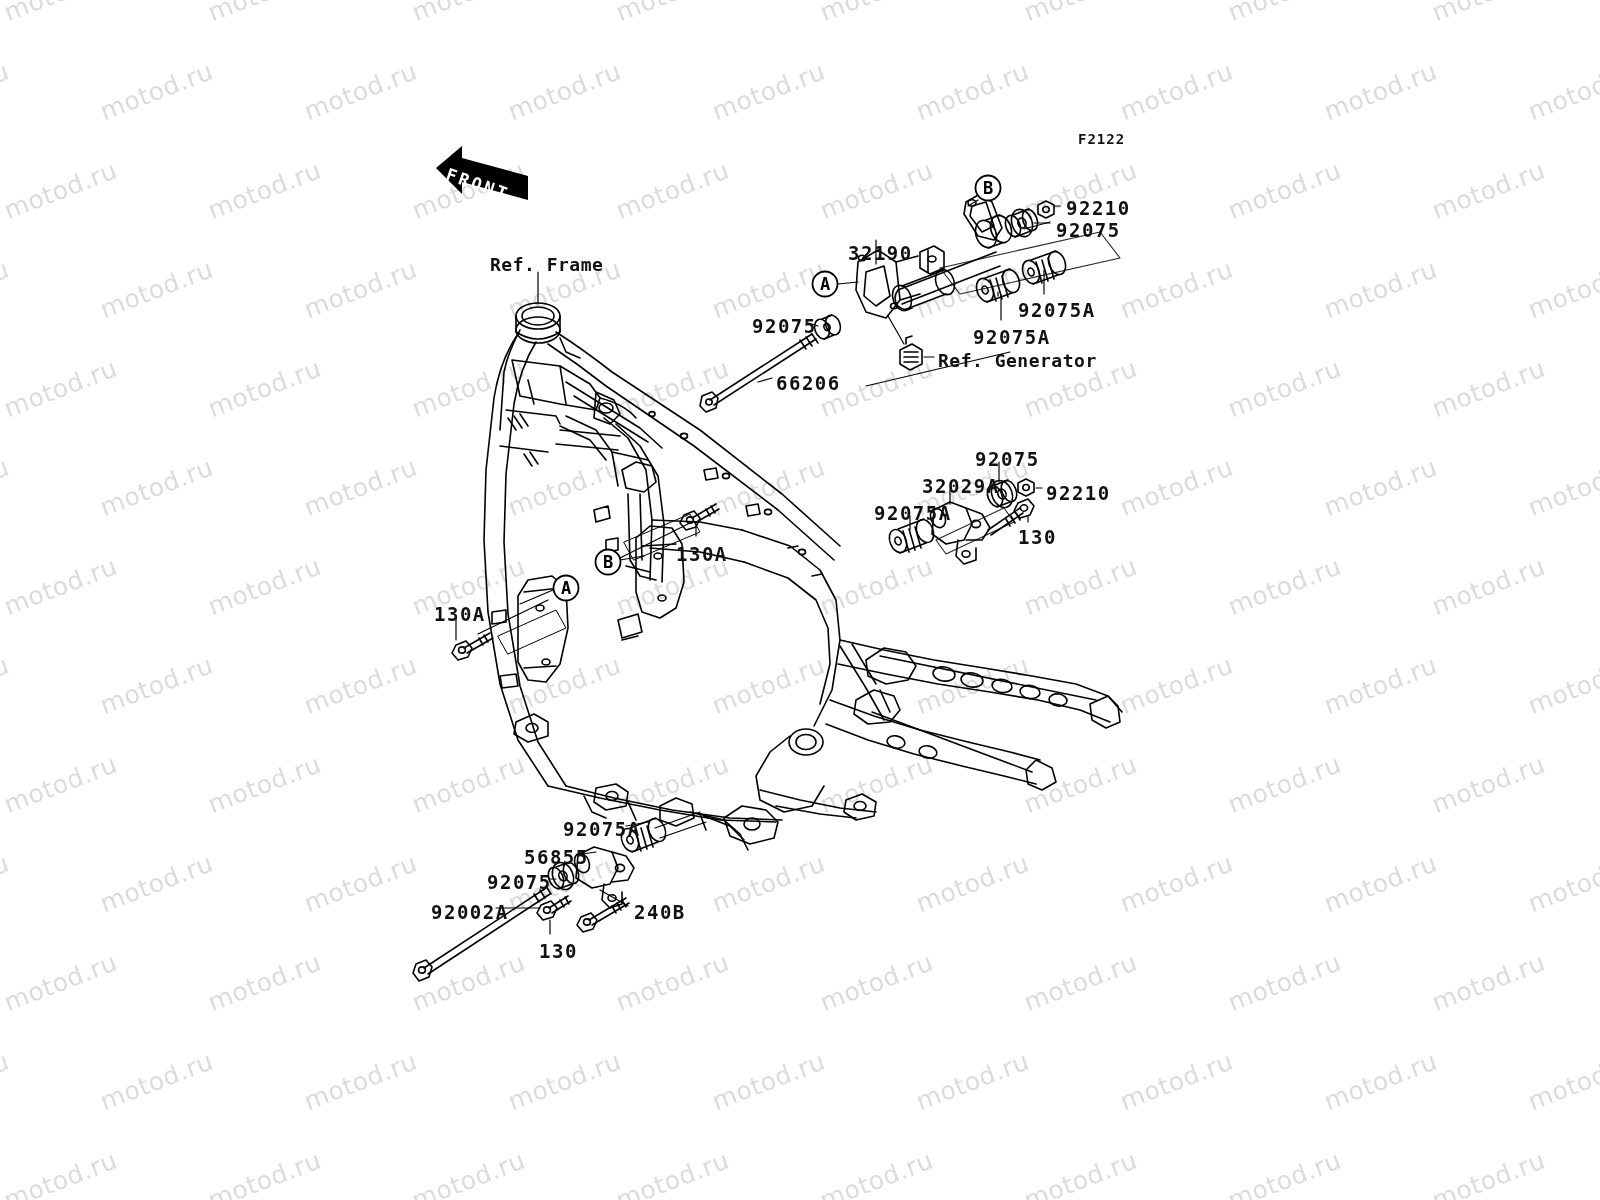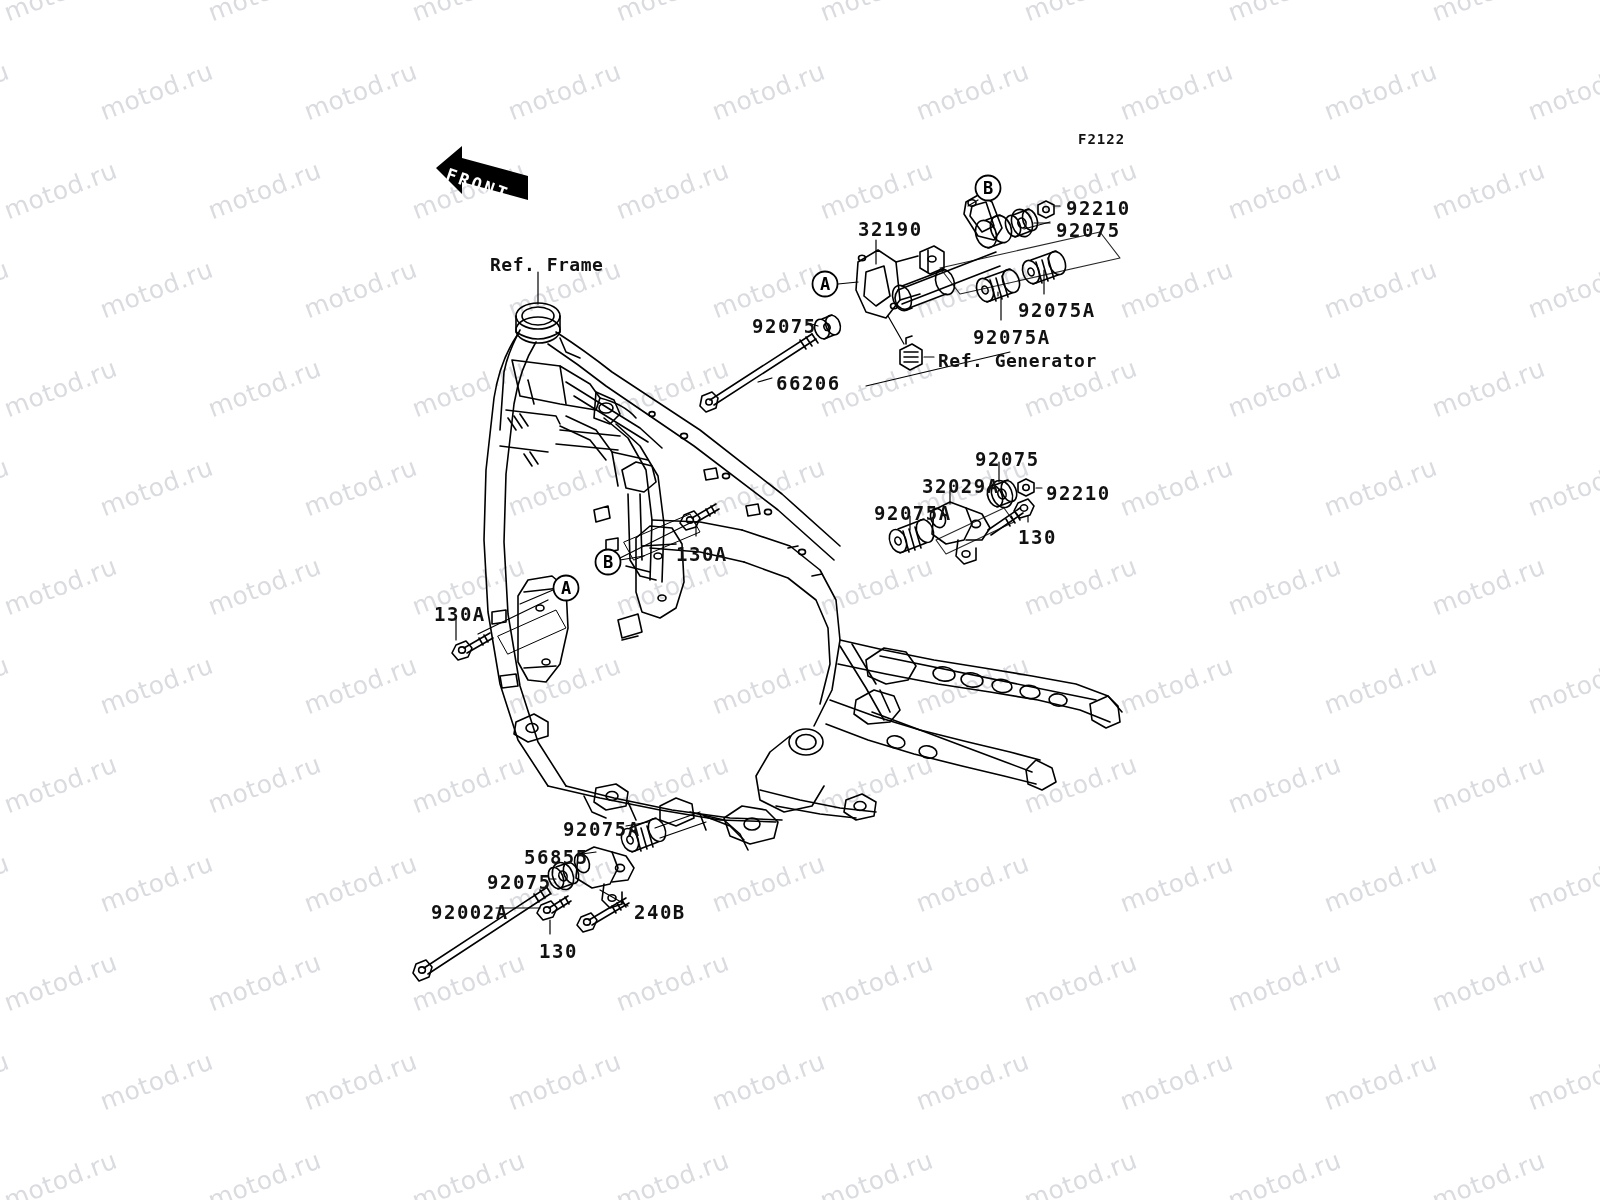--- a/index.html
+++ b/index.html
@@ -602,21 +602,21 @@
       <div style="position: absolute; left: 593px; top: 547px; width: 30px; height: 30px; z-index: 21;"><svg width="30" height="30" viewBox="0 0 30 30">
           <circle cx="15" cy="15" r="12.5" fill="#fff" stroke="#000" stroke-width="1.8"></circle>
           <text x="15" y="21" text-anchor="middle" font-family="&quot;DejaVu Sans Mono&quot;, monospace" font-size="17" font-weight="bold" fill="#000">B</text>
         </svg></div>
     </div>
 
   <div id="label-layer">
       <div class="lbl code" style="left: 1078px; top: 132px;">F2122</div>
       <div class="lbl ref" style="left: 490px; top: 256px;">Ref. Frame</div>
       <div class="lbl ref" style="left: 938px; top: 352px;">Ref. Generator</div>
-      <div class="lbl num" style="left: 848px; top: 220px; margin-left: 10px;">32190</div>
+      <div class="lbl num" style="left: 848px; top: 244px;">32190</div>
       <div class="lbl num" style="left: 1066px; top: 199px;">92210</div>
       <div class="lbl num" style="left: 1056px; top: 221px;">92075</div>
       <div class="lbl num" style="left: 1018px; top: 301px;">92075A</div>
       <div class="lbl num" style="left: 973px; top: 328px;">92075A</div>
       <div class="lbl num" style="left: 752px; top: 317px;">92075</div>
       <div class="lbl num" style="left: 776px; top: 374px;">66206</div>
       <div class="lbl num" style="left: 975px; top: 450px;">92075</div>
       <div class="lbl num" style="left: 922px; top: 477px;">32029A</div>
       <div class="lbl num" style="left: 1046px; top: 484px;">92210</div>
       <div class="lbl num" style="left: 874px; top: 504px;">92075A</div>

